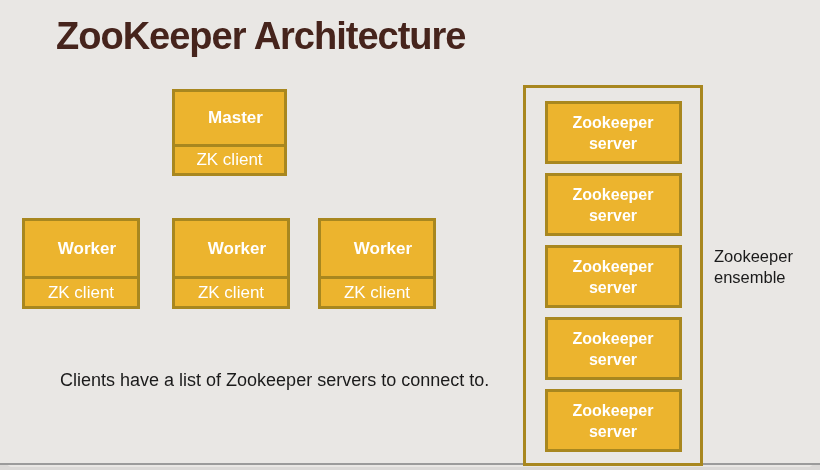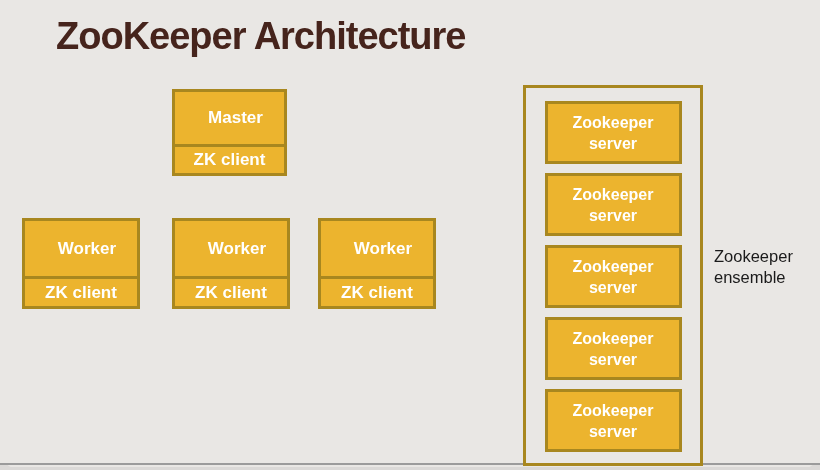--- a/index.html
+++ b/index.html
@@ -35,21 +35,21 @@
   }
   .node-main{
     flex:1;display:flex;align-items:center;justify-content:center;
     background:var(--fill);
     color:var(--boxtext);font-size:17px;font-weight:bold;padding-left:12px;
   }
   .node-sub{
     border-top:3px solid var(--border);
     display:flex;align-items:center;justify-content:center;
     background:var(--fill);
-    color:var(--boxtext);font-size:17px;font-weight:bold;
+    color:var(--boxtext);font-size:17px;font-weight:normal;
   }
   .master{left:172px;top:89px;width:115px;height:87px;}
   .master .node-sub{height:29px;}
   .worker{top:218px;width:118px;height:91px;justify-content:space-between;}
   .worker .node-sub{height:30px;}
   .worker-1{left:22px;}
   .worker-2{left:172px;}
   .worker-3{left:318px;}
   .ensemble{
     position:absolute;left:523px;top:85px;width:180px;height:381px;
@@ -111,16 +111,17 @@
 server</div>
       <div class="server">Zookeeper
 server</div>
       <div class="server">Zookeeper
 server</div>
     </div>
 
     <div class="ensemble-label">Zookeeper
 ensemble</div>
 
+    <div class="caption">Clients have a list of Zookeeper servers to connect to.</div>
 
   </div>
   <div class="bottom-strip"></div>
 </div>
 
 </body></html>

